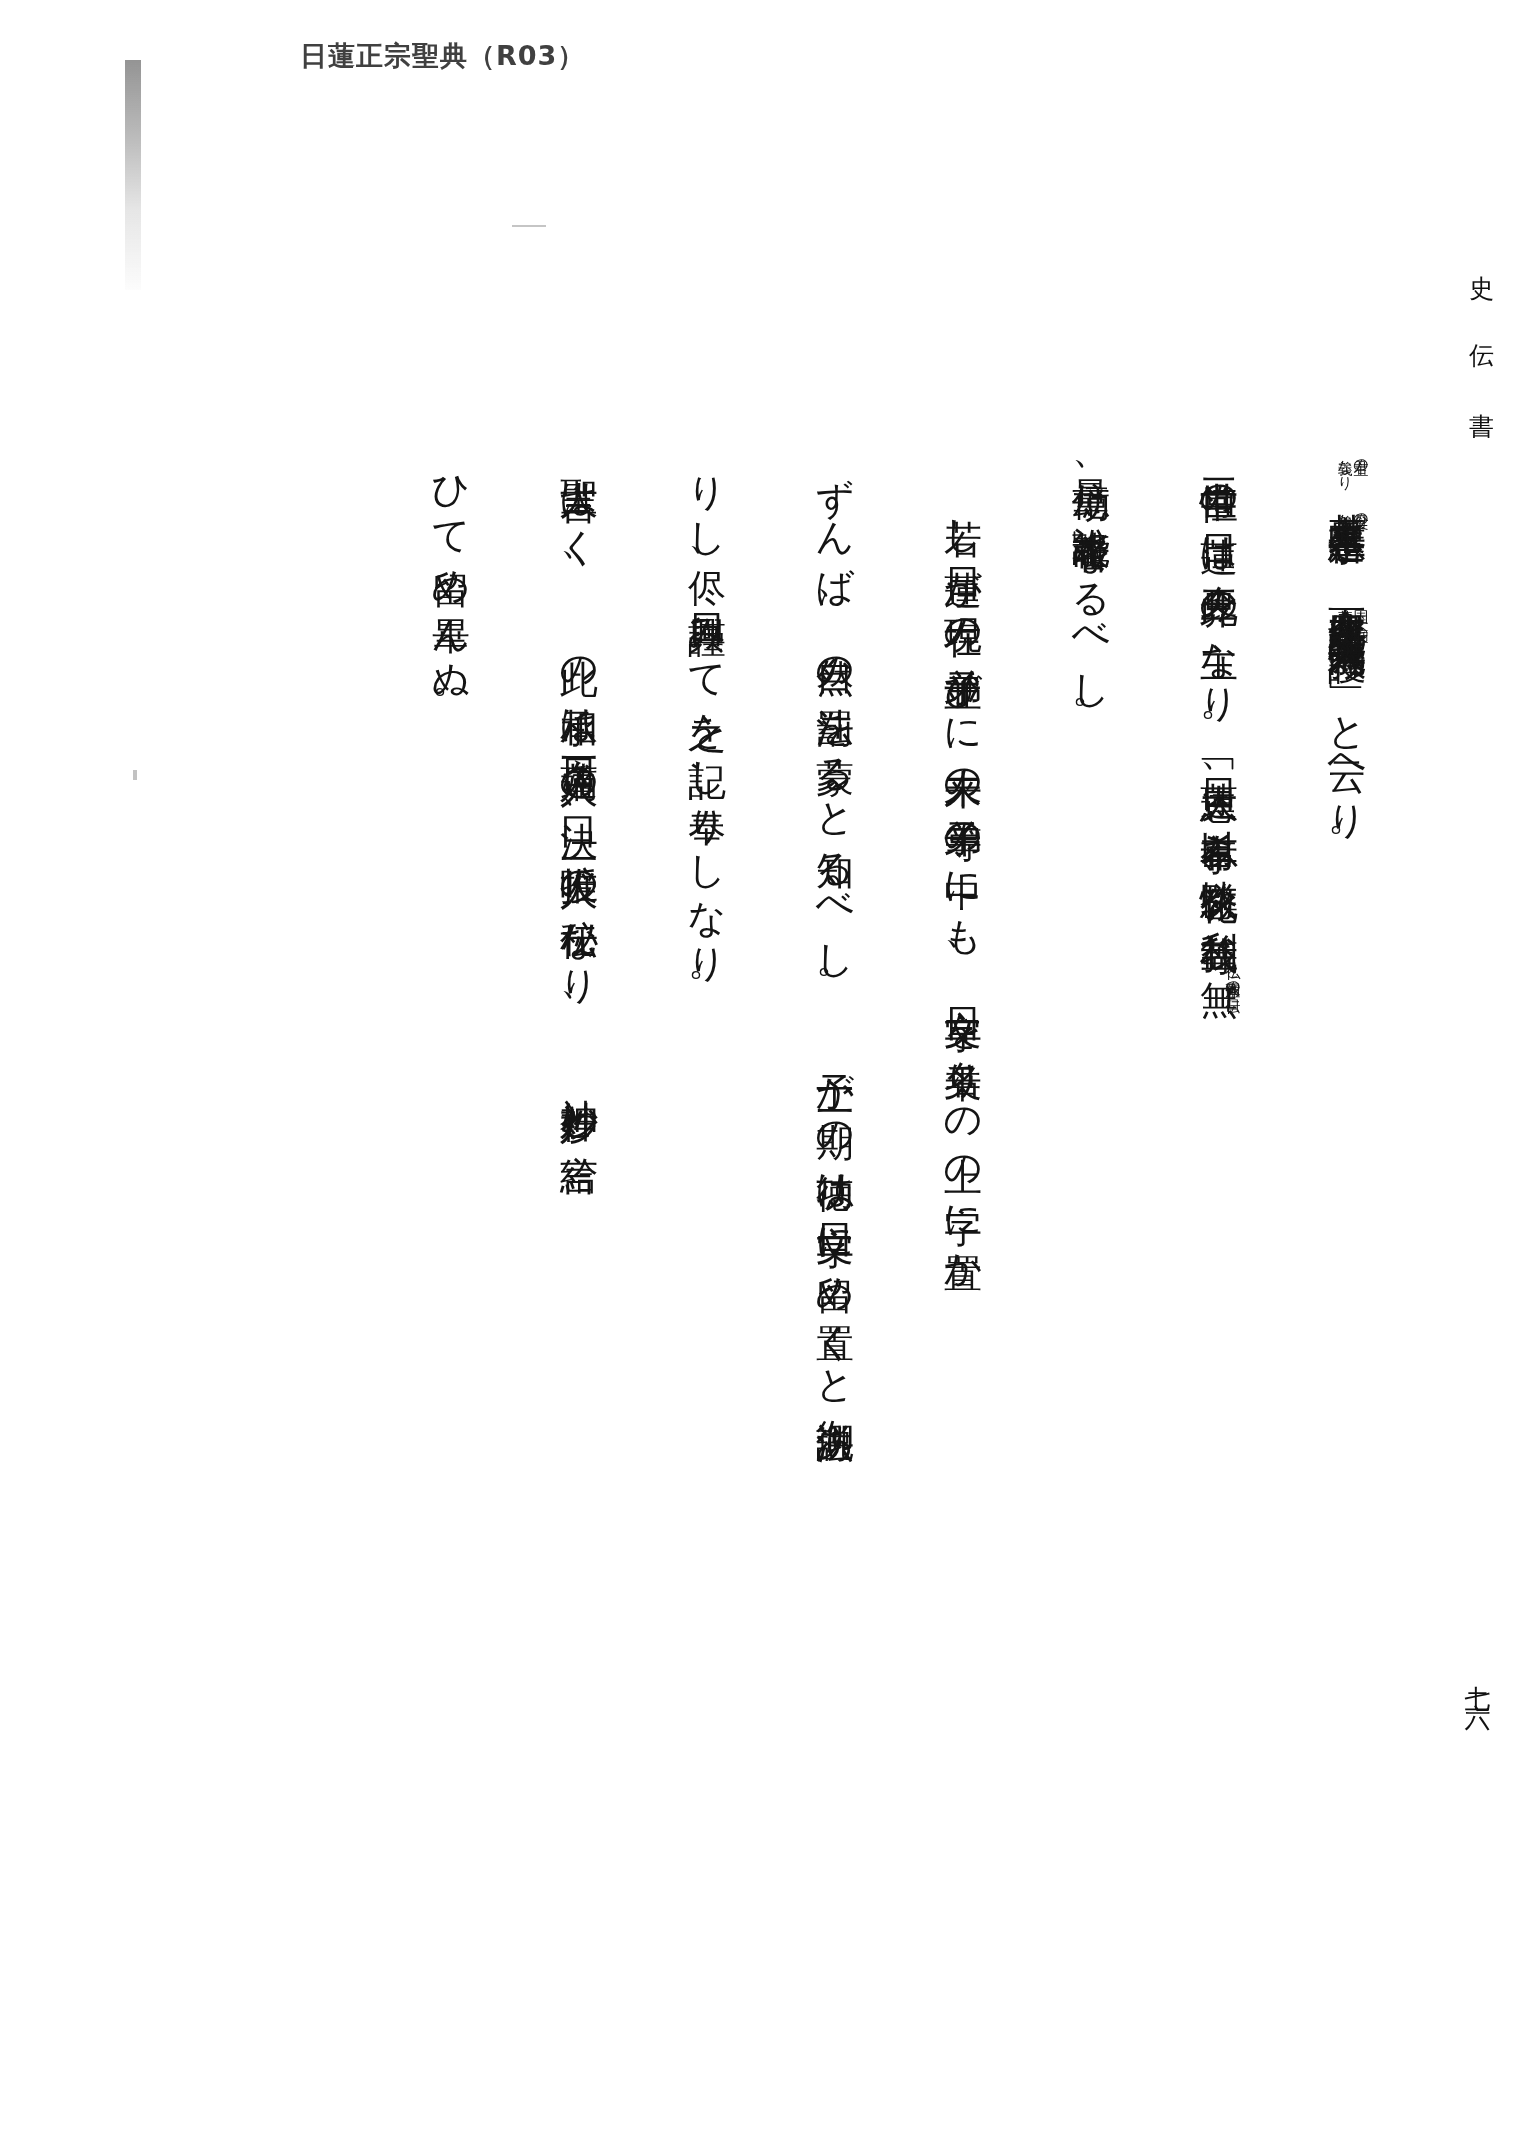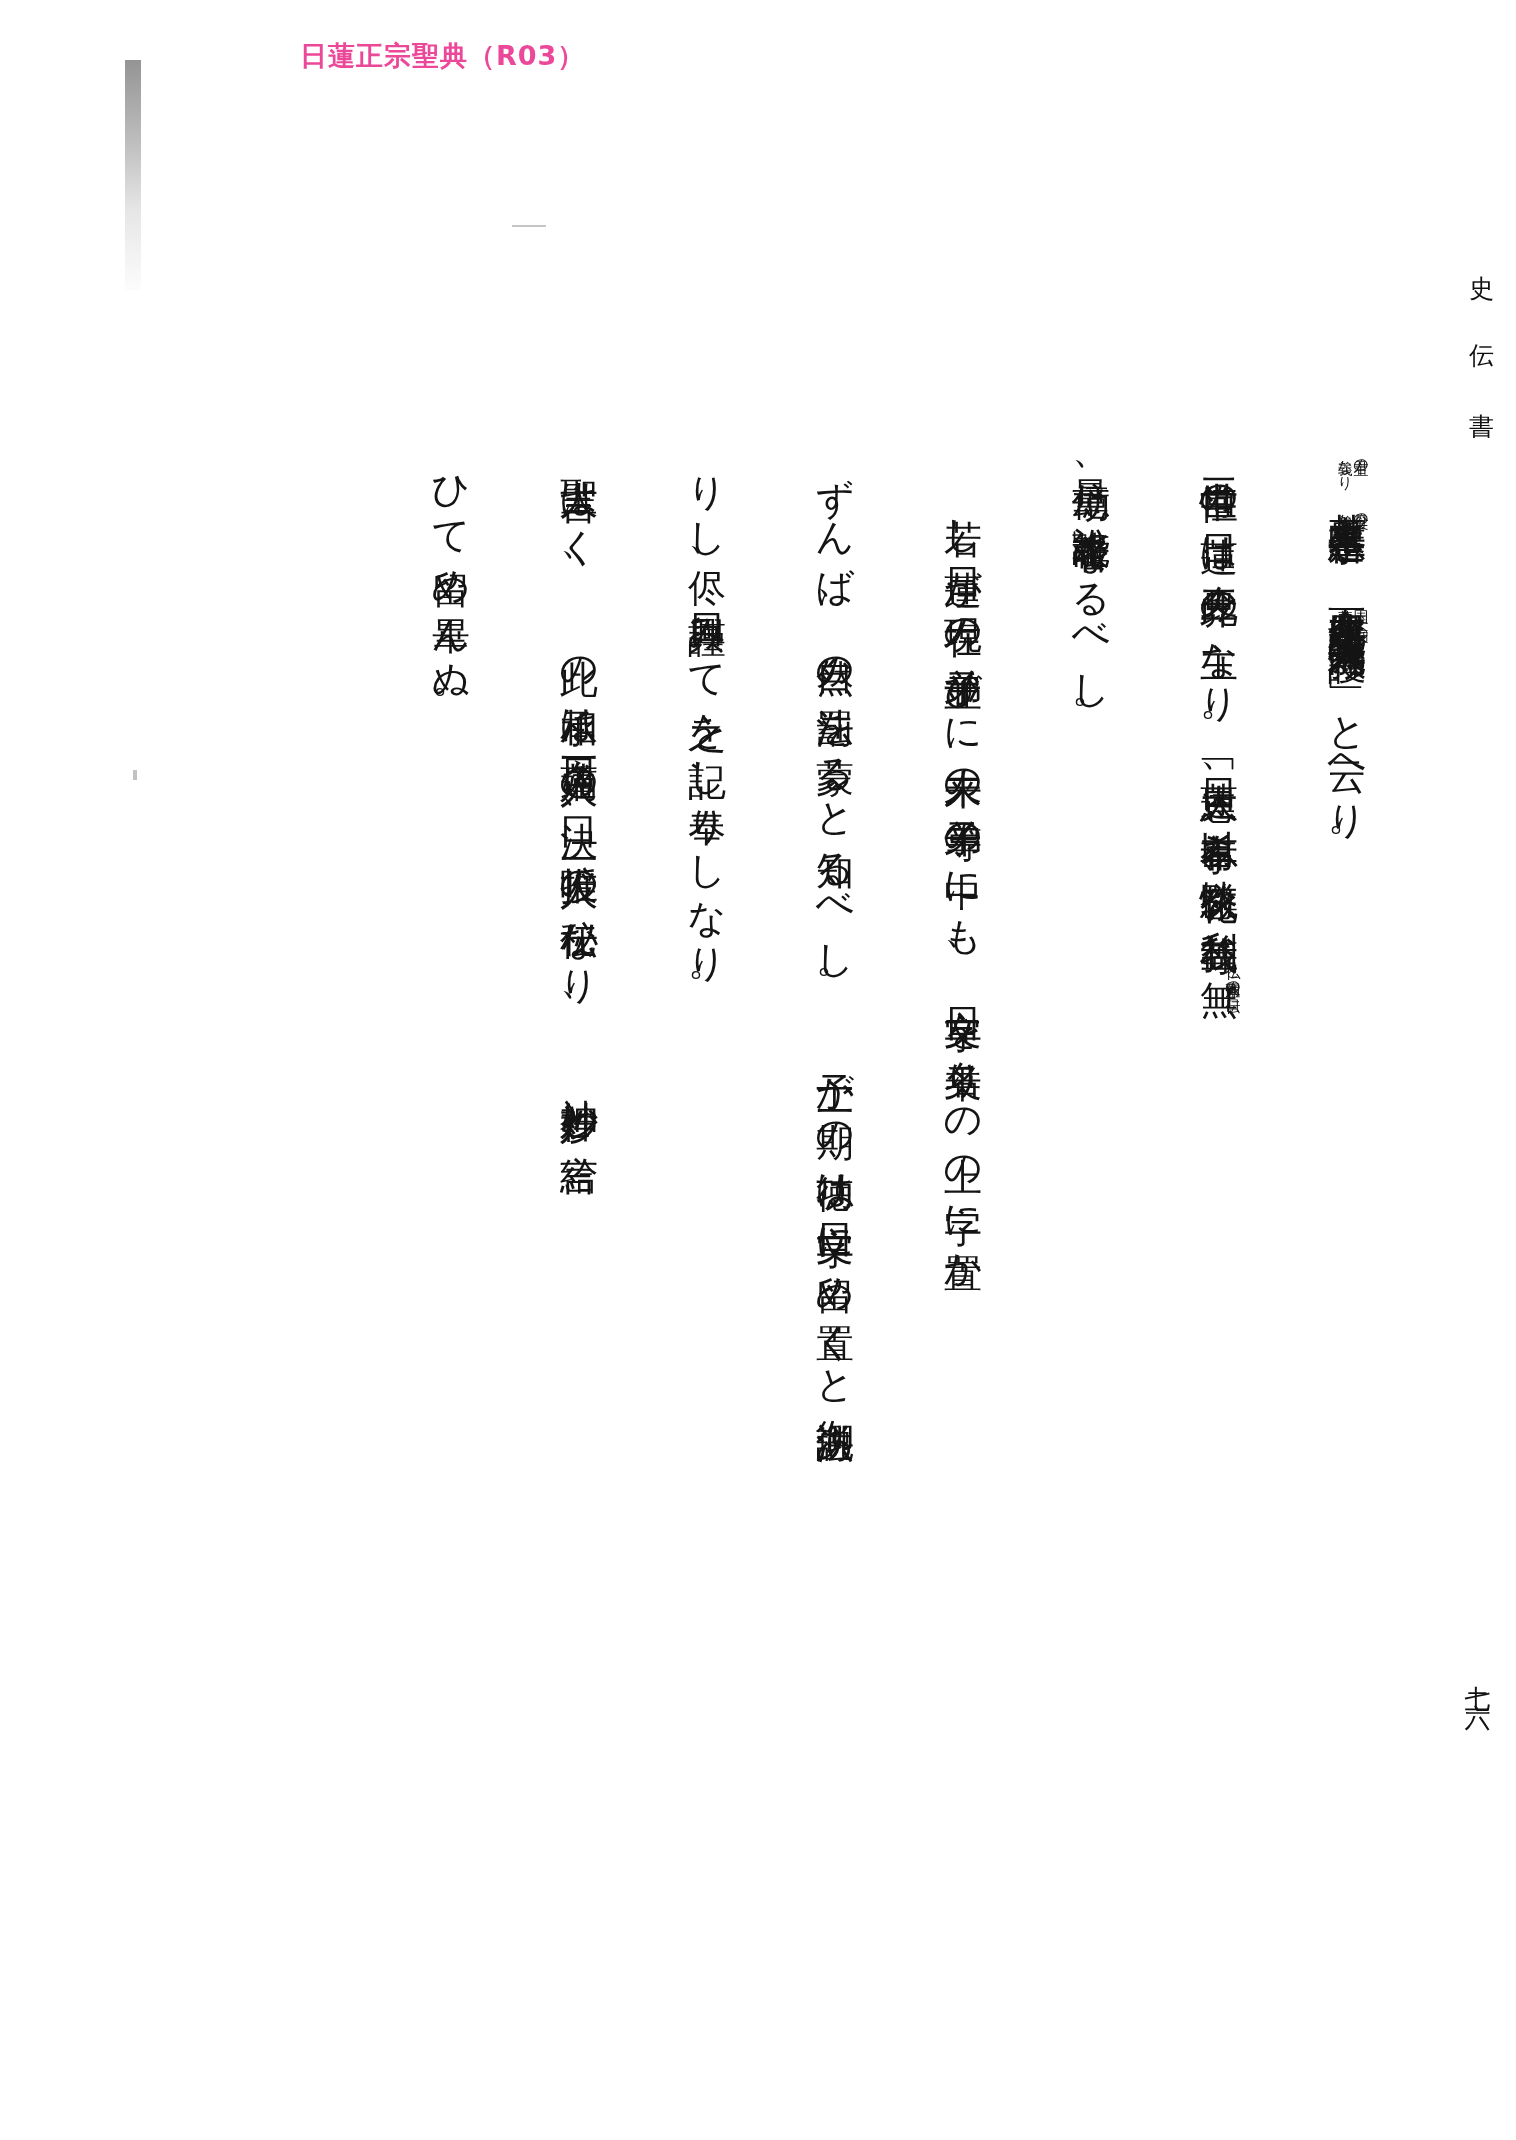--- a/index.html
+++ b/index.html
@@ -18,21 +18,21 @@
 
   
   .page-header {
     position: absolute;
     top: 38px;
     left: 300px;
     font-family: "DejaVu Sans", "Liberation Sans", sans-serif;
     font-size: 27px;
     font-weight: 700;
     letter-spacing: 1px;
-    color: #ec4899;
+    color: #404040;
     white-space: nowrap;
   }
 
   
   .scan-artifact {
     position: absolute;
     left: 125px;
     top: 60px;
     width: 16px;
     height: 230px;

